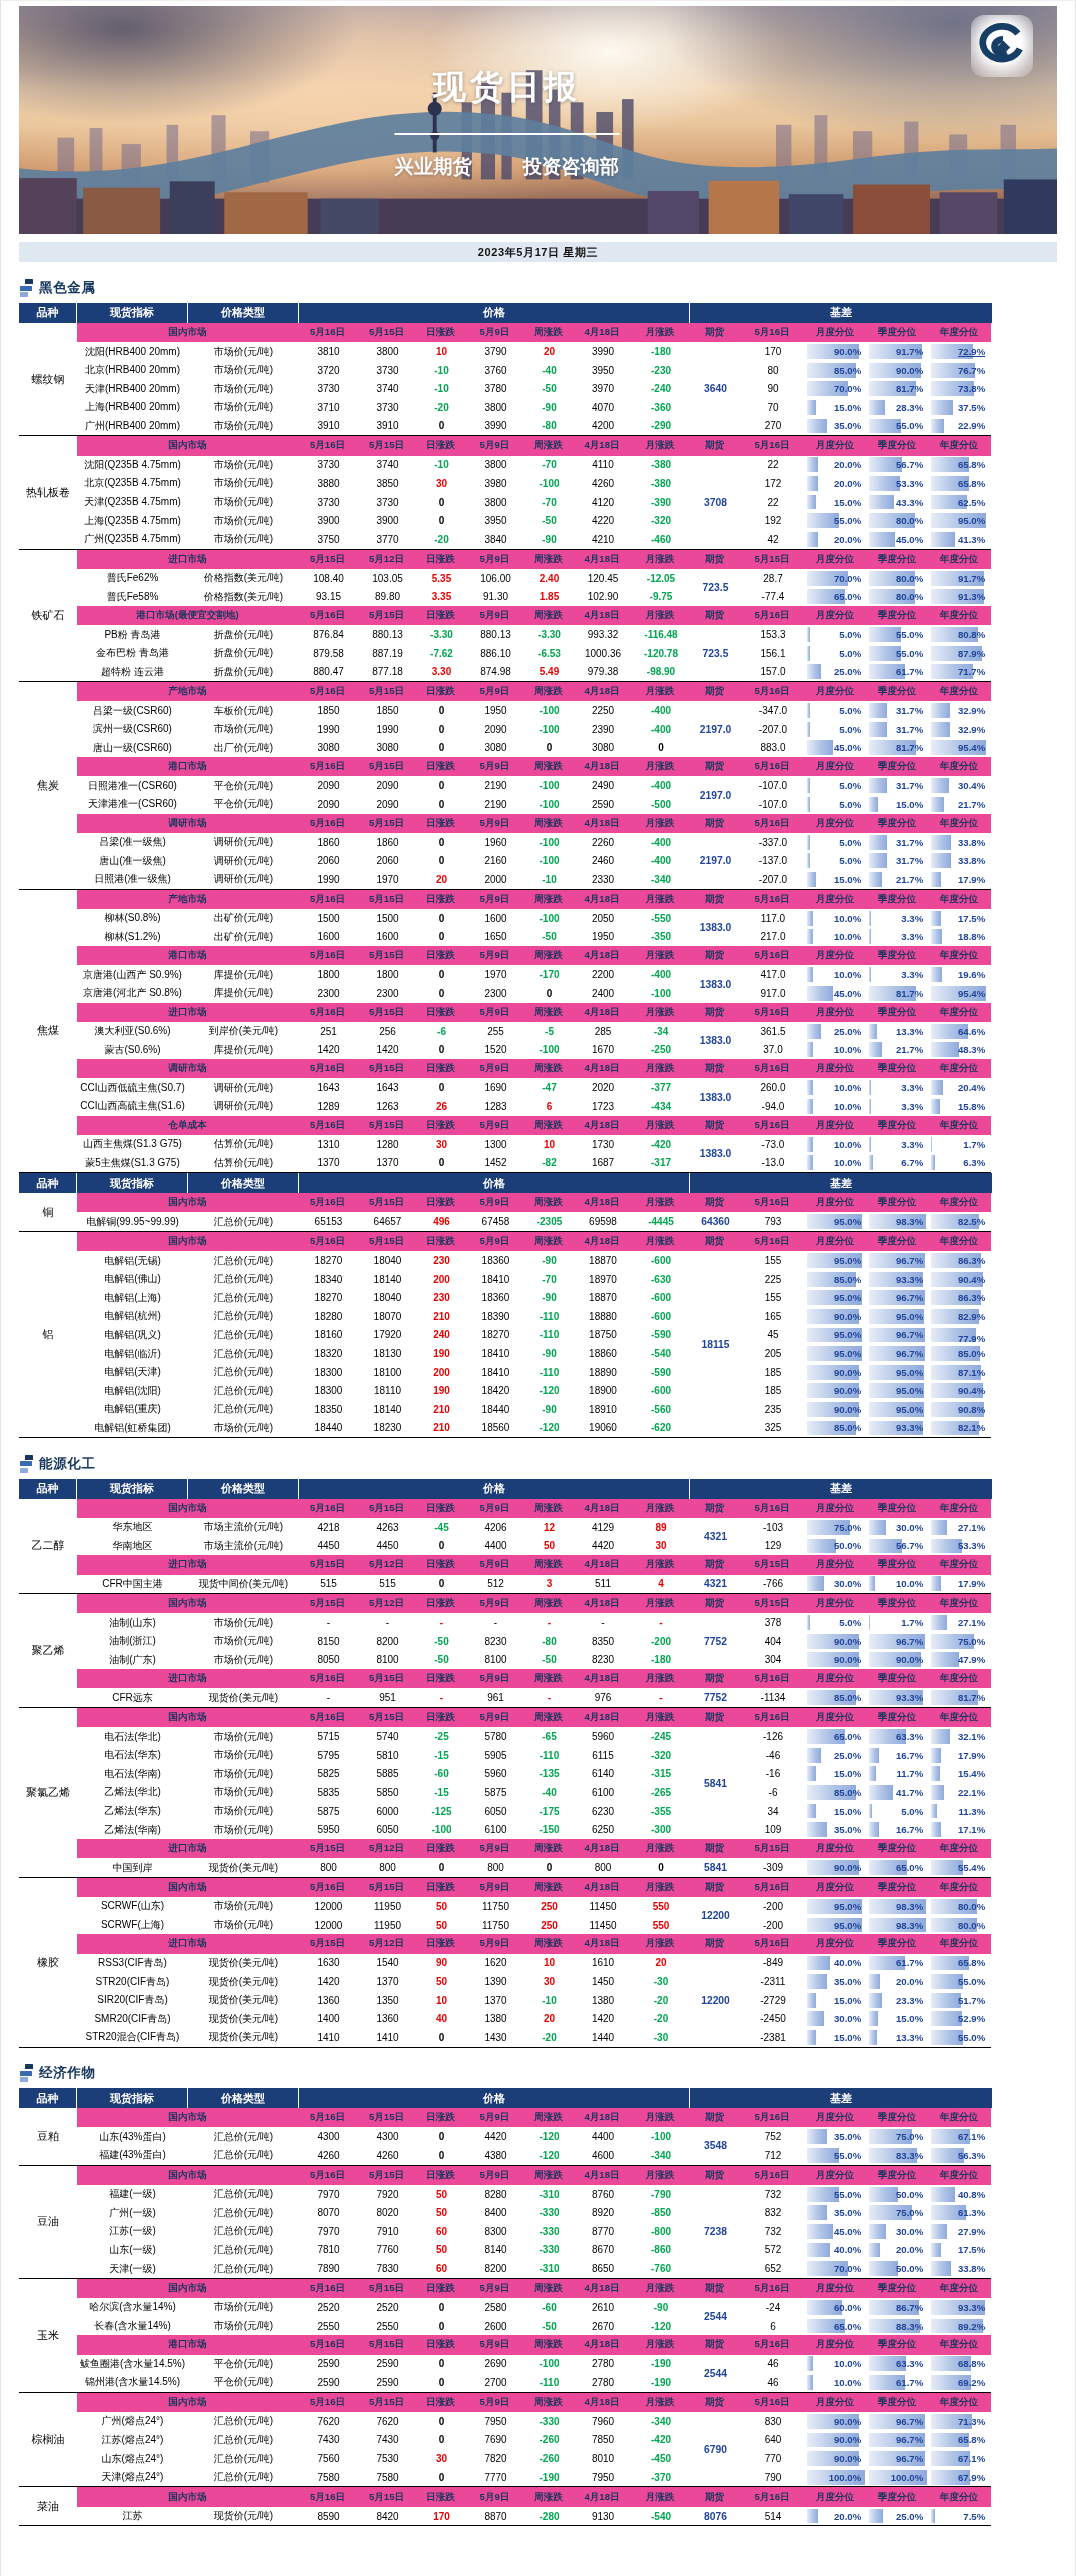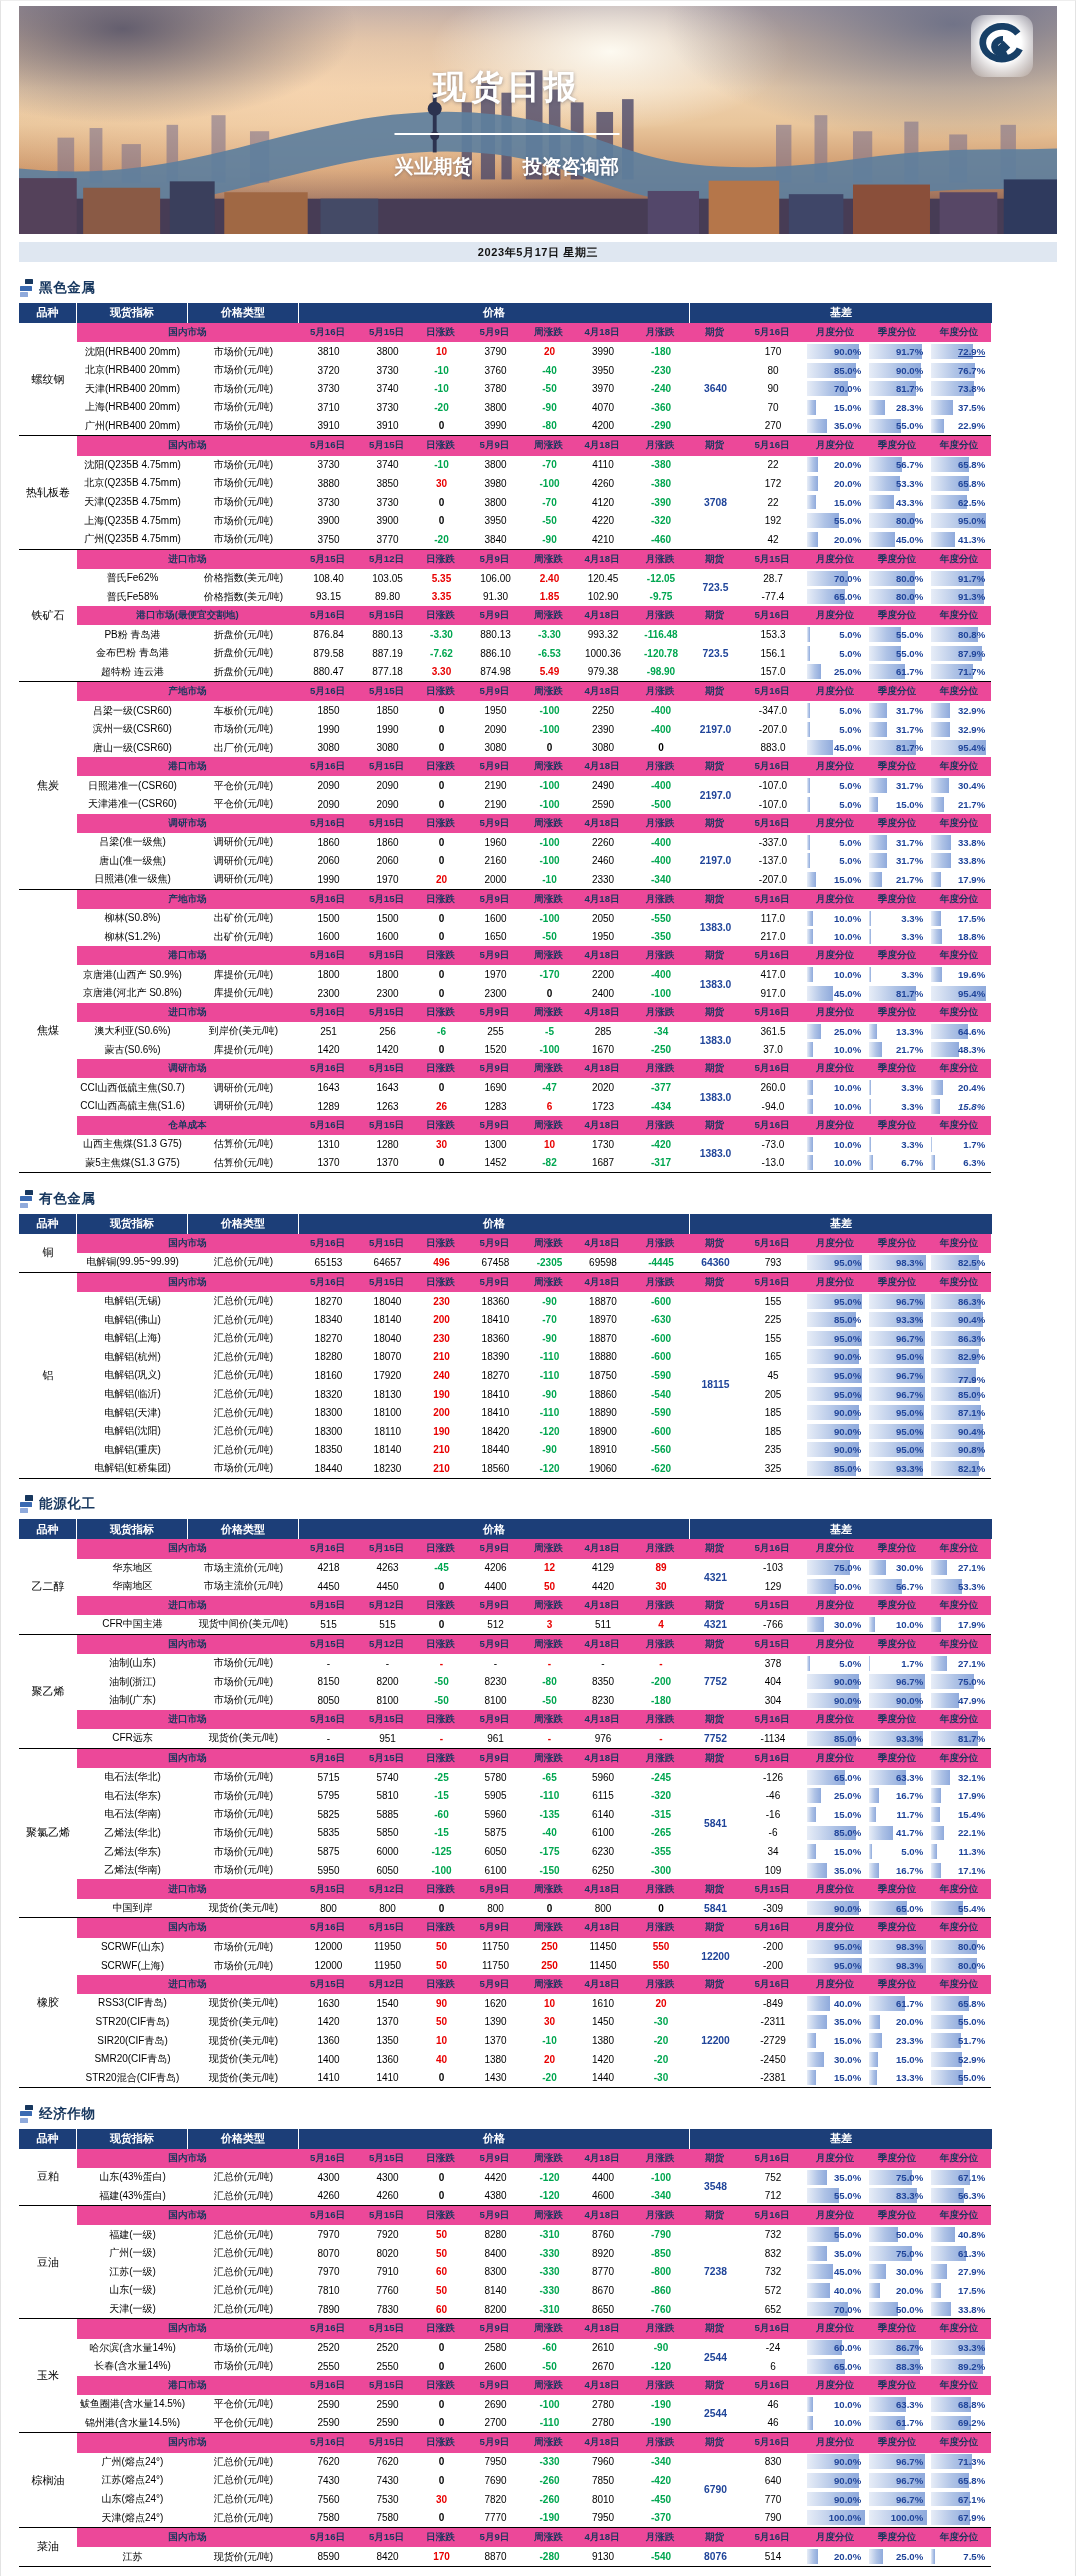--- a/index.html
+++ b/index.html
@@ -1108,21 +1108,21 @@
                     <div class="c pcell">
                       <div class="pbar" style="width: calc(10% - 0.4px);"></div>
                       <div class="ptxt" style="position: relative;">10.0%</div>
                     </div>
                     <div class="c pcell">
                       <div class="pbar" style="width: calc(3.3% - 0.1px);"></div>
                       <div class="ptxt" style="position: relative;">3.3%</div>
                     </div>
                     <div class="c pcell">
                       <div class="pbar" style="width: calc(15.8% - 0.6px);"></div>
-                      <div class="ptxt" style="position: relative; font-style: italic;">15.8%</div>
+                      <div class="ptxt" style="position: relative;">15.8%</div>
                     </div>
                   </div>
                 </div>
               </div>
               <div class="group">
                 <div class="subhead">
                   <div class="shc">仓单成本</div>
                   <div class="shc">5月16日</div>
                   <div class="shc">5月15日</div>
                   <div class="shc">日涨跌</div>
@@ -1186,28 +1186,20 @@
                       <div class="ptxt" style="position: relative;">6.3%</div>
                     </div>
                   </div>
                 </div>
               </div>
             </div>
           </div>
         </div>
       </div>
       <div class="sec">
-        <div class="sec-title-row">
-          <div class="sec-icon">
-            <div class="bar b1"></div>
-            <div class="bar b2"></div>
-            <div class="bar b3"></div>
-          </div>
-          <div class="sec-title">有色金属</div>
-        </div>
         <div class="tbl">
           <div class="thead">
             <div class="hc">品种</div>
             <div class="hc">现货指标</div>
             <div class="hc">价格类型</div>
             <div class="hc">价格</div>
             <div class="hc">基差</div>
           </div>
           <div class="commodity">
             <div class="pz">铜</div>

